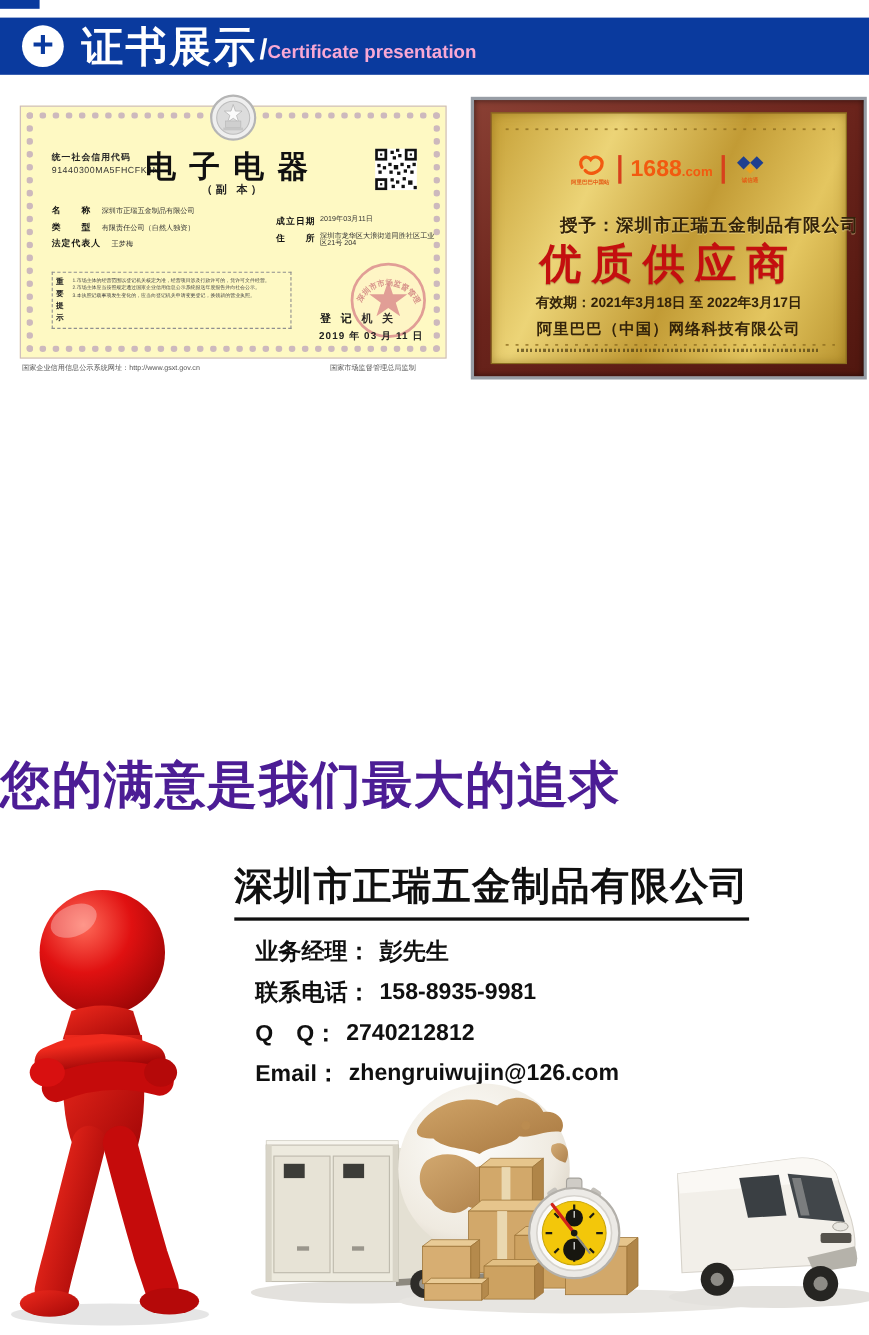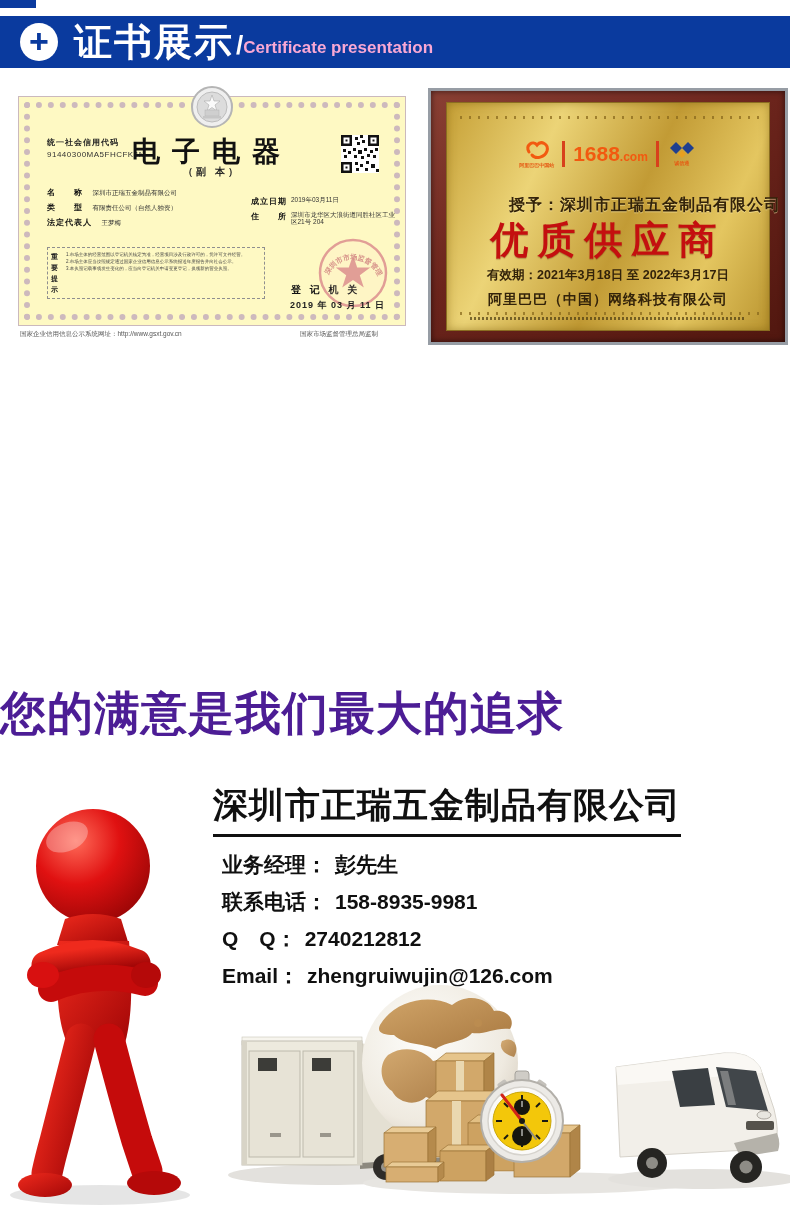--- a/index.html
+++ b/index.html
@@ -62,21 +62,21 @@
 
   
   .intro{position:absolute;left:40px;top:366px;width:718px;font-size:20px;line-height:37px;color:#111;font-weight:600;}
   .intro p{margin:0;}
 
   
   .slogan{position:absolute;left:0;top:683px;width:100%;font-size:46px;font-weight:900;color:#4c1d95;letter-spacing:1px;}
 
   
   .company-name{position:absolute;left:213px;top:782px;font-size:35px;font-weight:900;color:#101010;border-bottom:3px solid #101010;padding-bottom:5px;letter-spacing:1px;}
-  .contact{position:absolute;left:222px;top:846px;}
+  .contact{position:absolute;left:232px;top:846px;}
   .contact-row{height:37px;font-size:21px;font-weight:700;color:#101010;display:flex;align-items:center;}
   .contact-value{margin-left:8px;font-weight:700;}
 
   
   .red-figure{position:absolute;left:5px;top:793px;}
   .logistics{position:absolute;left:228px;top:983px;}
 </style>
 </head>
 <body>
 

